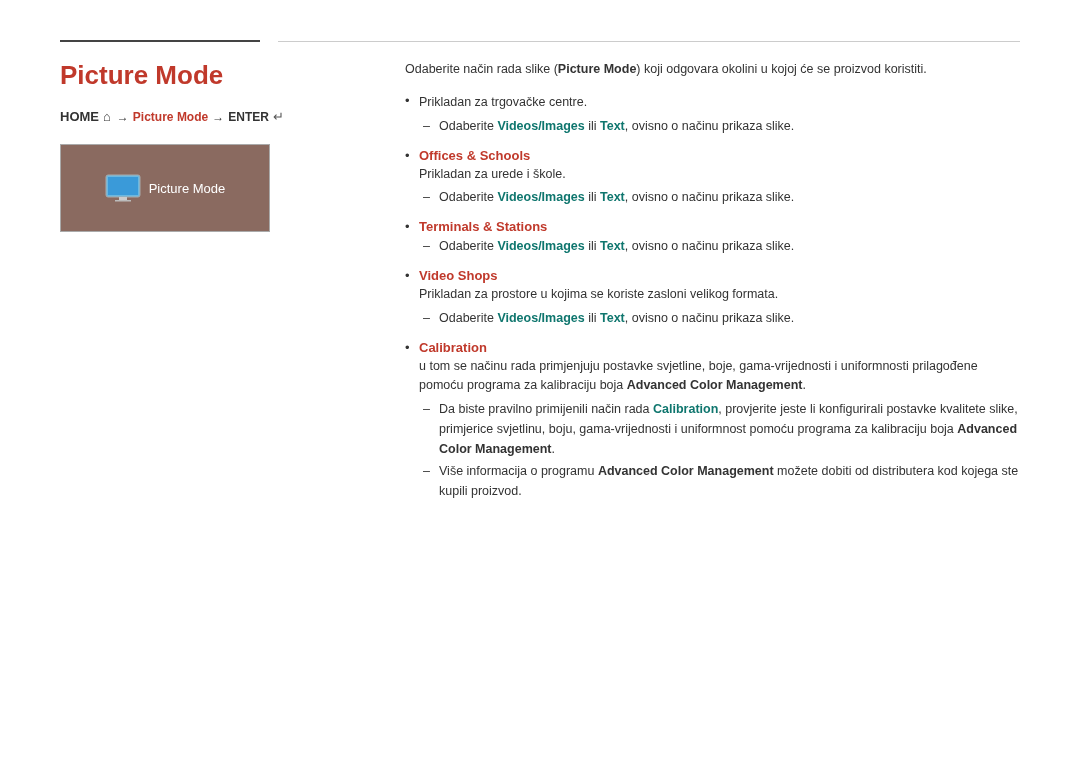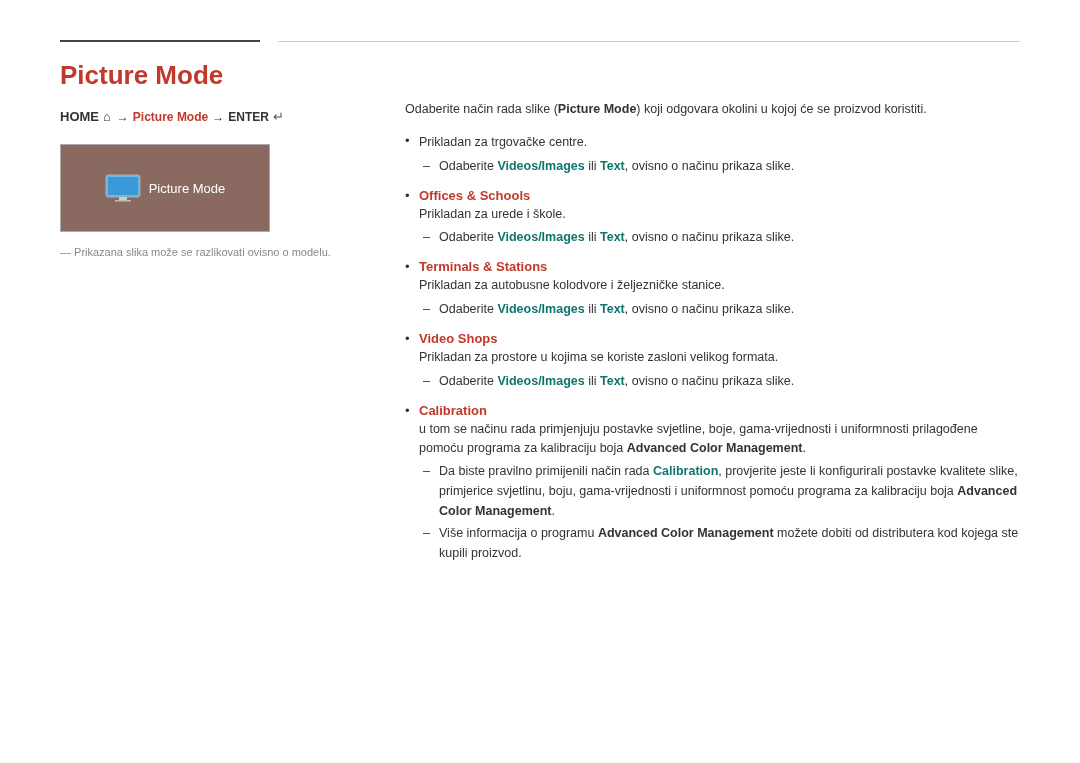--- a/index.html
+++ b/index.html
@@ -50,21 +50,20 @@
       color: #888;
       margin-bottom: 10px;
     }
     .left-col {
       width: 280px;
       flex-shrink: 0;
     }
     .right-col {
       flex: 1;
       padding-left: 40px;
-      margin-top: 40px;
     }
     .main-layout {
       display: flex;
     }
     .intro-text {
       font-size: 12.5px;
       color: #333;
       margin-bottom: 14px;
       line-height: 1.5;
     }
@@ -154,21 +153,20 @@
     <div class="preview-box">
       <svg class="monitor-svg" width="36" height="28" viewBox="0 0 36 28">
         <rect x="1" y="1" width="34" height="22" rx="2" ry="2" fill="#6bb8e0" stroke="#aaa" stroke-width="1"></rect>
         <rect x="3" y="3" width="30" height="18" fill="#3a9ad9"></rect>
         <rect x="14" y="23" width="8" height="3" fill="#ccc"></rect>
         <rect x="10" y="26" width="16" height="1.5" fill="#bbb"></rect>
       </svg>
       <span class="preview-box-label">Picture Mode</span>
     </div>
 
-    <div class="preview-note">— Prikazana slika može se razlikovati ovisno o modelu.</div>
   </div>
 
   <div class="right-col">
     <div class="intro-text">
       Odaberite način rada slike (<span class="bold">Picture Mode</span>) koji odgovara okolini u kojoj će se proizvod koristiti.
     </div>
 
     <ul class="section-list">
 
       <li>
@@ -181,21 +179,20 @@
       <li>
         <div class="section-title">Offices &amp; Schools</div>
         <div class="section-desc">Prikladan za urede i škole.</div>
         <ul class="sub-list">
           <li>Odaberite <span class="red-bold">Videos/Images</span> ili <span class="red-bold">Text</span>, ovisno o načinu prikaza slike.</li>
         </ul>
       </li>
 
       <li>
         <div class="section-title">Terminals &amp; Stations</div>
-        <div class="section-desc">Prikladan za autobusne kolodvore i željezničke stanice.</div>
         <ul class="sub-list">
           <li>Odaberite <span class="red-bold">Videos/Images</span> ili <span class="red-bold">Text</span>, ovisno o načinu prikaza slike.</li>
         </ul>
       </li>
 
       <li>
         <div class="section-title">Video Shops</div>
         <div class="section-desc">Prikladan za prostore u kojima se koriste zasloni velikog formata.</div>
         <ul class="sub-list">
           <li>Odaberite <span class="red-bold">Videos/Images</span> ili <span class="red-bold">Text</span>, ovisno o načinu prikaza slike.</li>

